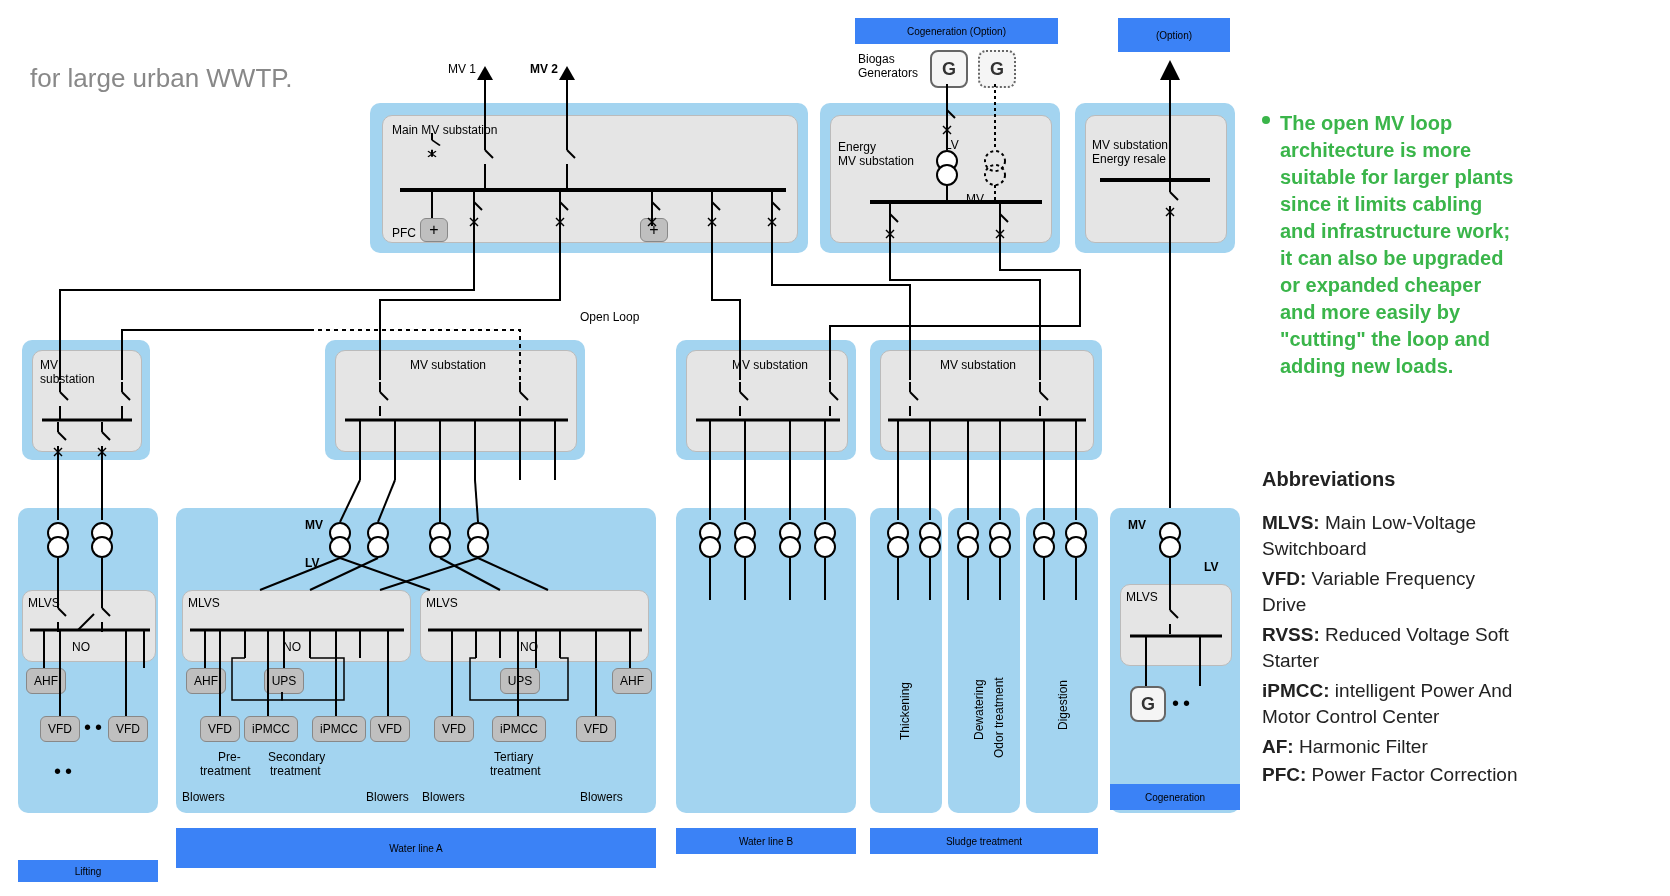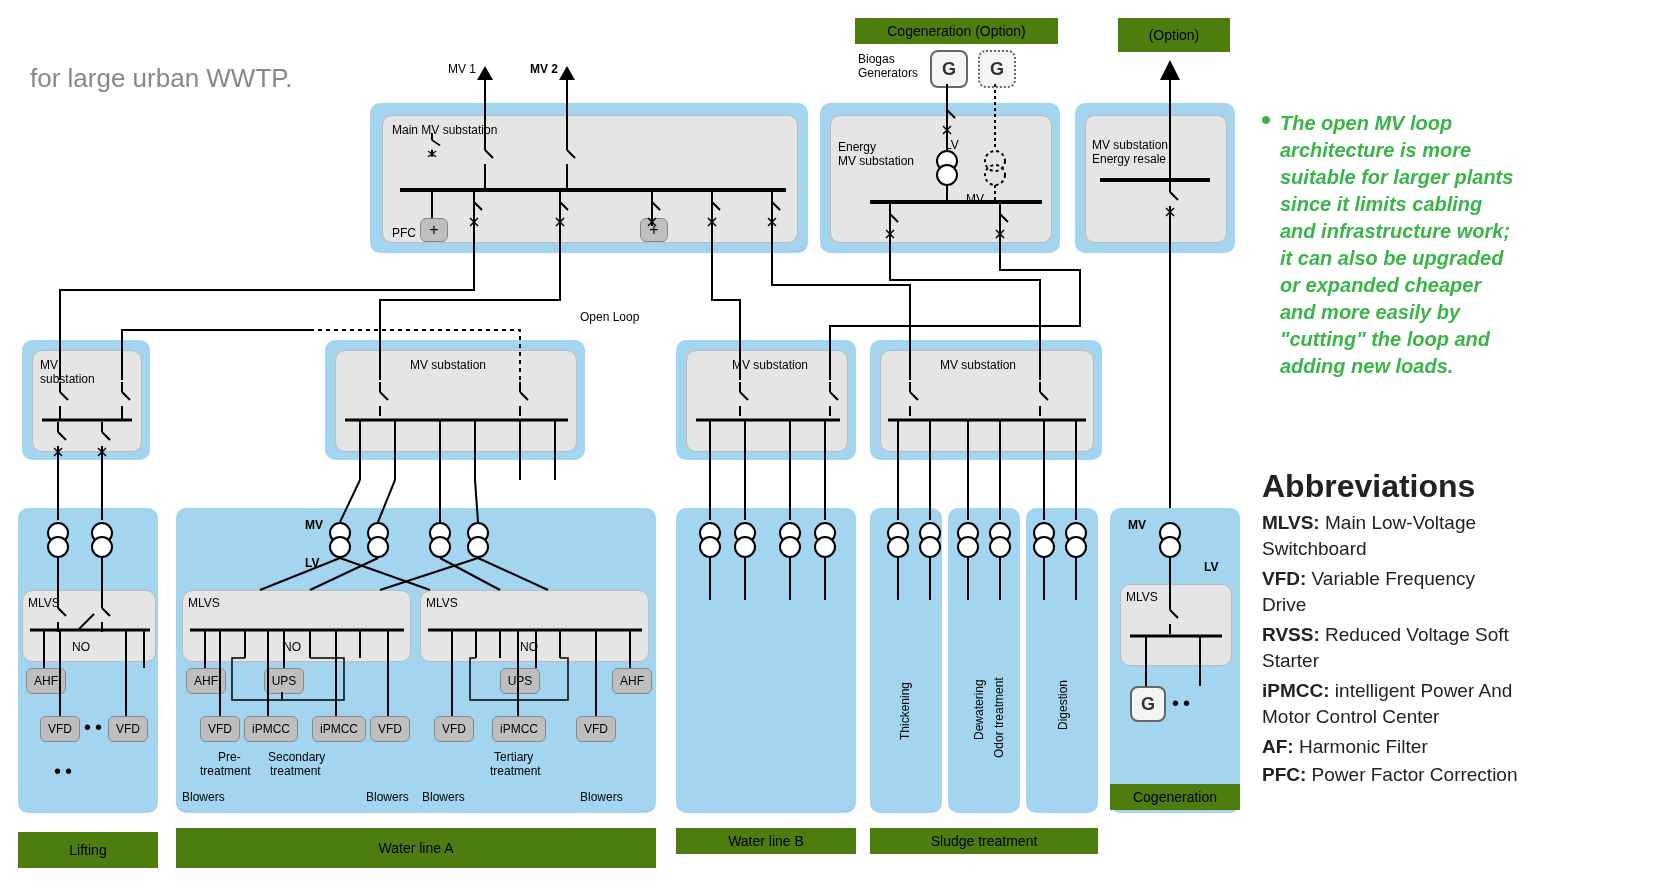--- a/index.html
+++ b/index.html
@@ -1,29 +1,29 @@
 <!DOCTYPE html>
 <html><head>
 <meta charset="utf-8">
 <style>
   html,body{margin:0;padding:0;font-family:Arial,Helvetica,sans-serif;background:#fff;color:#333}
   .canvas{position:relative;width:1670px;height:896px}
   .title{position:absolute;font-size:26px;color:#888;font-weight:400;line-height:1.3}
-  .callout{position:absolute;font-size:20px;color:#3ab54a;font-style:italic;font-weight:600;line-height:1.35}
+  .callout{position:absolute;font-size:20px;color:#3ab54a;font-weight:600;line-height:1.35}
   .callout .dot{position:absolute;left:-18px;top:6px;width:8px;height:8px;border-radius:50%;background:#3ab54a}
-  .abbr-title{position:absolute;font-size:32px;font-weight:700;color:#222}
+  .abbr-title{position:absolute;font-size:20px;font-weight:700;color:#222}
   .abbr{position:absolute;font-size:19px;color:#222;line-height:1.35}
   .abbr b{font-weight:700}
   .lbluebox{position:absolute;background:#a3d4f0;border-radius:10px}
   .greybox{position:absolute;background:#e5e5e5;border:1px solid #bbb;border-radius:10px}
   .txt{position:absolute;font-size:13px;color:#000}
   .txt.small{font-size:12px}
   .txt.vert{transform:rotate(-90deg);transform-origin:left top;white-space:nowrap}
   .chip{position:absolute;background:#bfbfbf;border:1px solid #888;border-radius:6px;font-size:12px;text-align:center;color:#000;display:flex;align-items:center;justify-content:center}
-  .section-bar{position:absolute;background:#4d7c0f;font-size:14px;text-align:left;display:flex;align-items:center;justify-content:center;color:#000}
+  .section-bar{position:absolute;background:#3b82f6;font-size:10px;text-align:left;display:flex;align-items:center;justify-content:center;color:#000}
   .gen{position:absolute;border:2px solid #666;border-radius:8px;background:#f5f5f5;font-weight:700;font-size:18px;text-align:center;display:flex;align-items:center;justify-content:center}
   .gen.dashed{border-style:dotted}
   .dots{position:absolute;font-size:20px;letter-spacing:4px;color:#000}
   svg{position:absolute;left:0;top:0}
 </style>
 </head>
 <body>
 
 <div class="canvas">
 
@@ -145,21 +145,21 @@
 <div class="txt small vert" style="left:972px;top:740px">Dewatering</div>
 <div class="txt small vert" style="left:992px;top:758px">Odor treatment</div>
 <div class="txt small vert" style="left:1056px;top:730px">Digestion</div>
 
 <div class="gen" style="left:1130px;top:686px;width:32px;height:32px">G</div>
 <div class="dots" style="left:1172px;top:692px">••</div>
 
 <div class="chip" style="left:420px;top:218px;width:26px;height:22px;font-size:16px">+</div>
 <div class="chip" style="left:640px;top:218px;width:26px;height:22px;font-size:16px">+</div>
 
-<div class="section-bar" style="left:18px;top:832px;width:140px;height:36px">Lifting</div>
+<div class="section-bar" style="left:18px;top:860px;width:140px;height:22px">Lifting</div>
 <div class="section-bar" style="left:176px;top:828px;width:480px;height:40px">Water line A</div>
 <div class="section-bar" style="left:676px;top:828px;width:180px;height:26px">Water line B</div>
 <div class="section-bar" style="left:870px;top:828px;width:228px;height:26px">Sludge treatment</div>
 <div class="section-bar" style="left:1110px;top:784px;width:130px;height:26px">Cogeneration</div>
 
 <div class="callout" style="left:1280px;top:110px;width:238px">
   <span class="dot"></span>
   <span>The open MV loop architecture is more suitable for larger plants since it limits cabling and infrastructure work; it can also be upgraded or expanded cheaper and more easily by "cutting" the loop and adding new loads.</span>
 </div>
 

